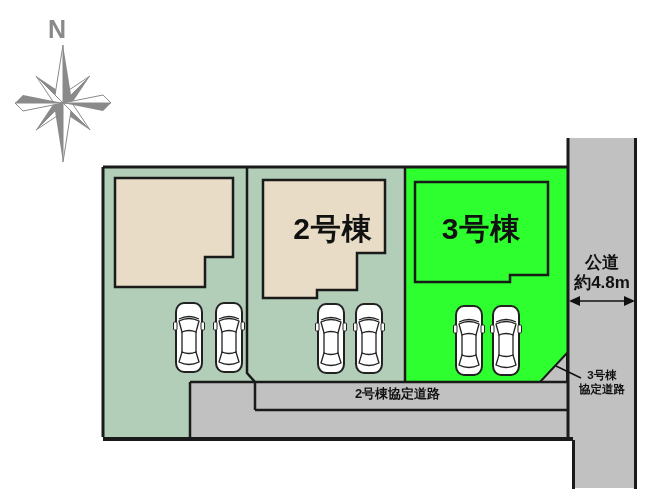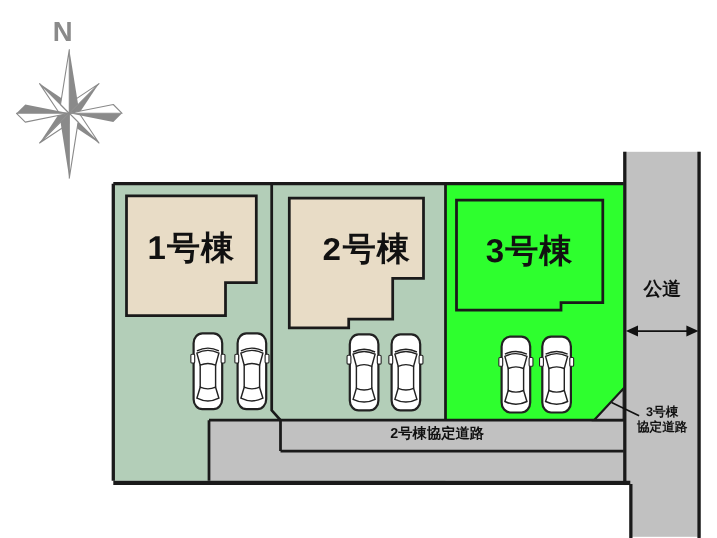--- a/index.html
+++ b/index.html
@@ -5,21 +5,21 @@
   html,body{margin:0;padding:0;background:#fff;}
   .stage{
     position:relative;width:652px;height:489px;background:#ffffff;
     font-family:"Liberation Sans","DejaVu Sans",sans-serif;overflow:hidden;
   }
   .plan-svg{position:absolute;left:0;top:0;width:652px;height:489px;}
   .lbl{position:absolute;color:#111;text-align:center;white-space:nowrap;}
   .lbl-n{left:37px;top:15px;width:40px;font-size:25px;font-weight:bold;color:#8a8a8a;}
   .lbl-lot{font-size:30px;font-weight:600;letter-spacing:1px;line-height:40px;height:40px;}
   .lbl-lot1{left:115px;width:118px;top:206px;}
-  .lbl-lot2{left:263px;width:140px;top:209px;font-family:Liberation Mono, monospace;}
+  .lbl-lot2{left:263px;width:140px;top:209px;}
   .lbl-lot3{left:415px;width:133px;top:209px;}
   .lbl-public{left:566px;width:72px;top:253px;font-size:17px;line-height:20px;font-weight:700;}
   .lbl-agree3{left:561px;width:82px;top:369px;font-size:11.5px;line-height:13.5px;font-weight:600;}
   .lbl-strip{left:190px;width:415px;font-size:13px;line-height:16px;font-weight:600;}
   .lbl-strip2{top:386px;}
   .lbl-strip1{top:416px;}
 </style>
 </head>
 <body>
 
@@ -92,26 +92,26 @@
       <polygon points="111,103 103,95 63,103" fill="#ffffff" stroke="#8a8a8a" stroke-width="1"></polygon>
       <polygon points="63,162 55,111 63,103" fill="#8a8a8a"></polygon>
       <polygon points="63,162 71,111 63,103" fill="#ffffff" stroke="#8a8a8a" stroke-width="1"></polygon>
       <polygon points="15,103 23,95 63,103" fill="#8a8a8a"></polygon>
       <polygon points="15,103 23,111 63,103" fill="#ffffff" stroke="#8a8a8a" stroke-width="1"></polygon>
     </g>
   </svg>
 
   <div class="lbl lbl-n">N</div>
 
-  <div class="lbl lbl-lot lbl-lot1">1号棟</div>
   <div class="lbl lbl-lot lbl-lot2">2号棟</div>
   <div class="lbl lbl-lot lbl-lot3">3号棟</div>
 
   <div class="lbl lbl-public">
     <div>公道</div>
+    <div>約4.8m</div>
   </div>
 
   <div class="lbl lbl-agree3">
     <div>3号棟</div>
     <div>協定道路</div>
   </div>
 
   <div class="lbl lbl-strip lbl-strip2">2号棟協定道路</div>
 
 </div>

